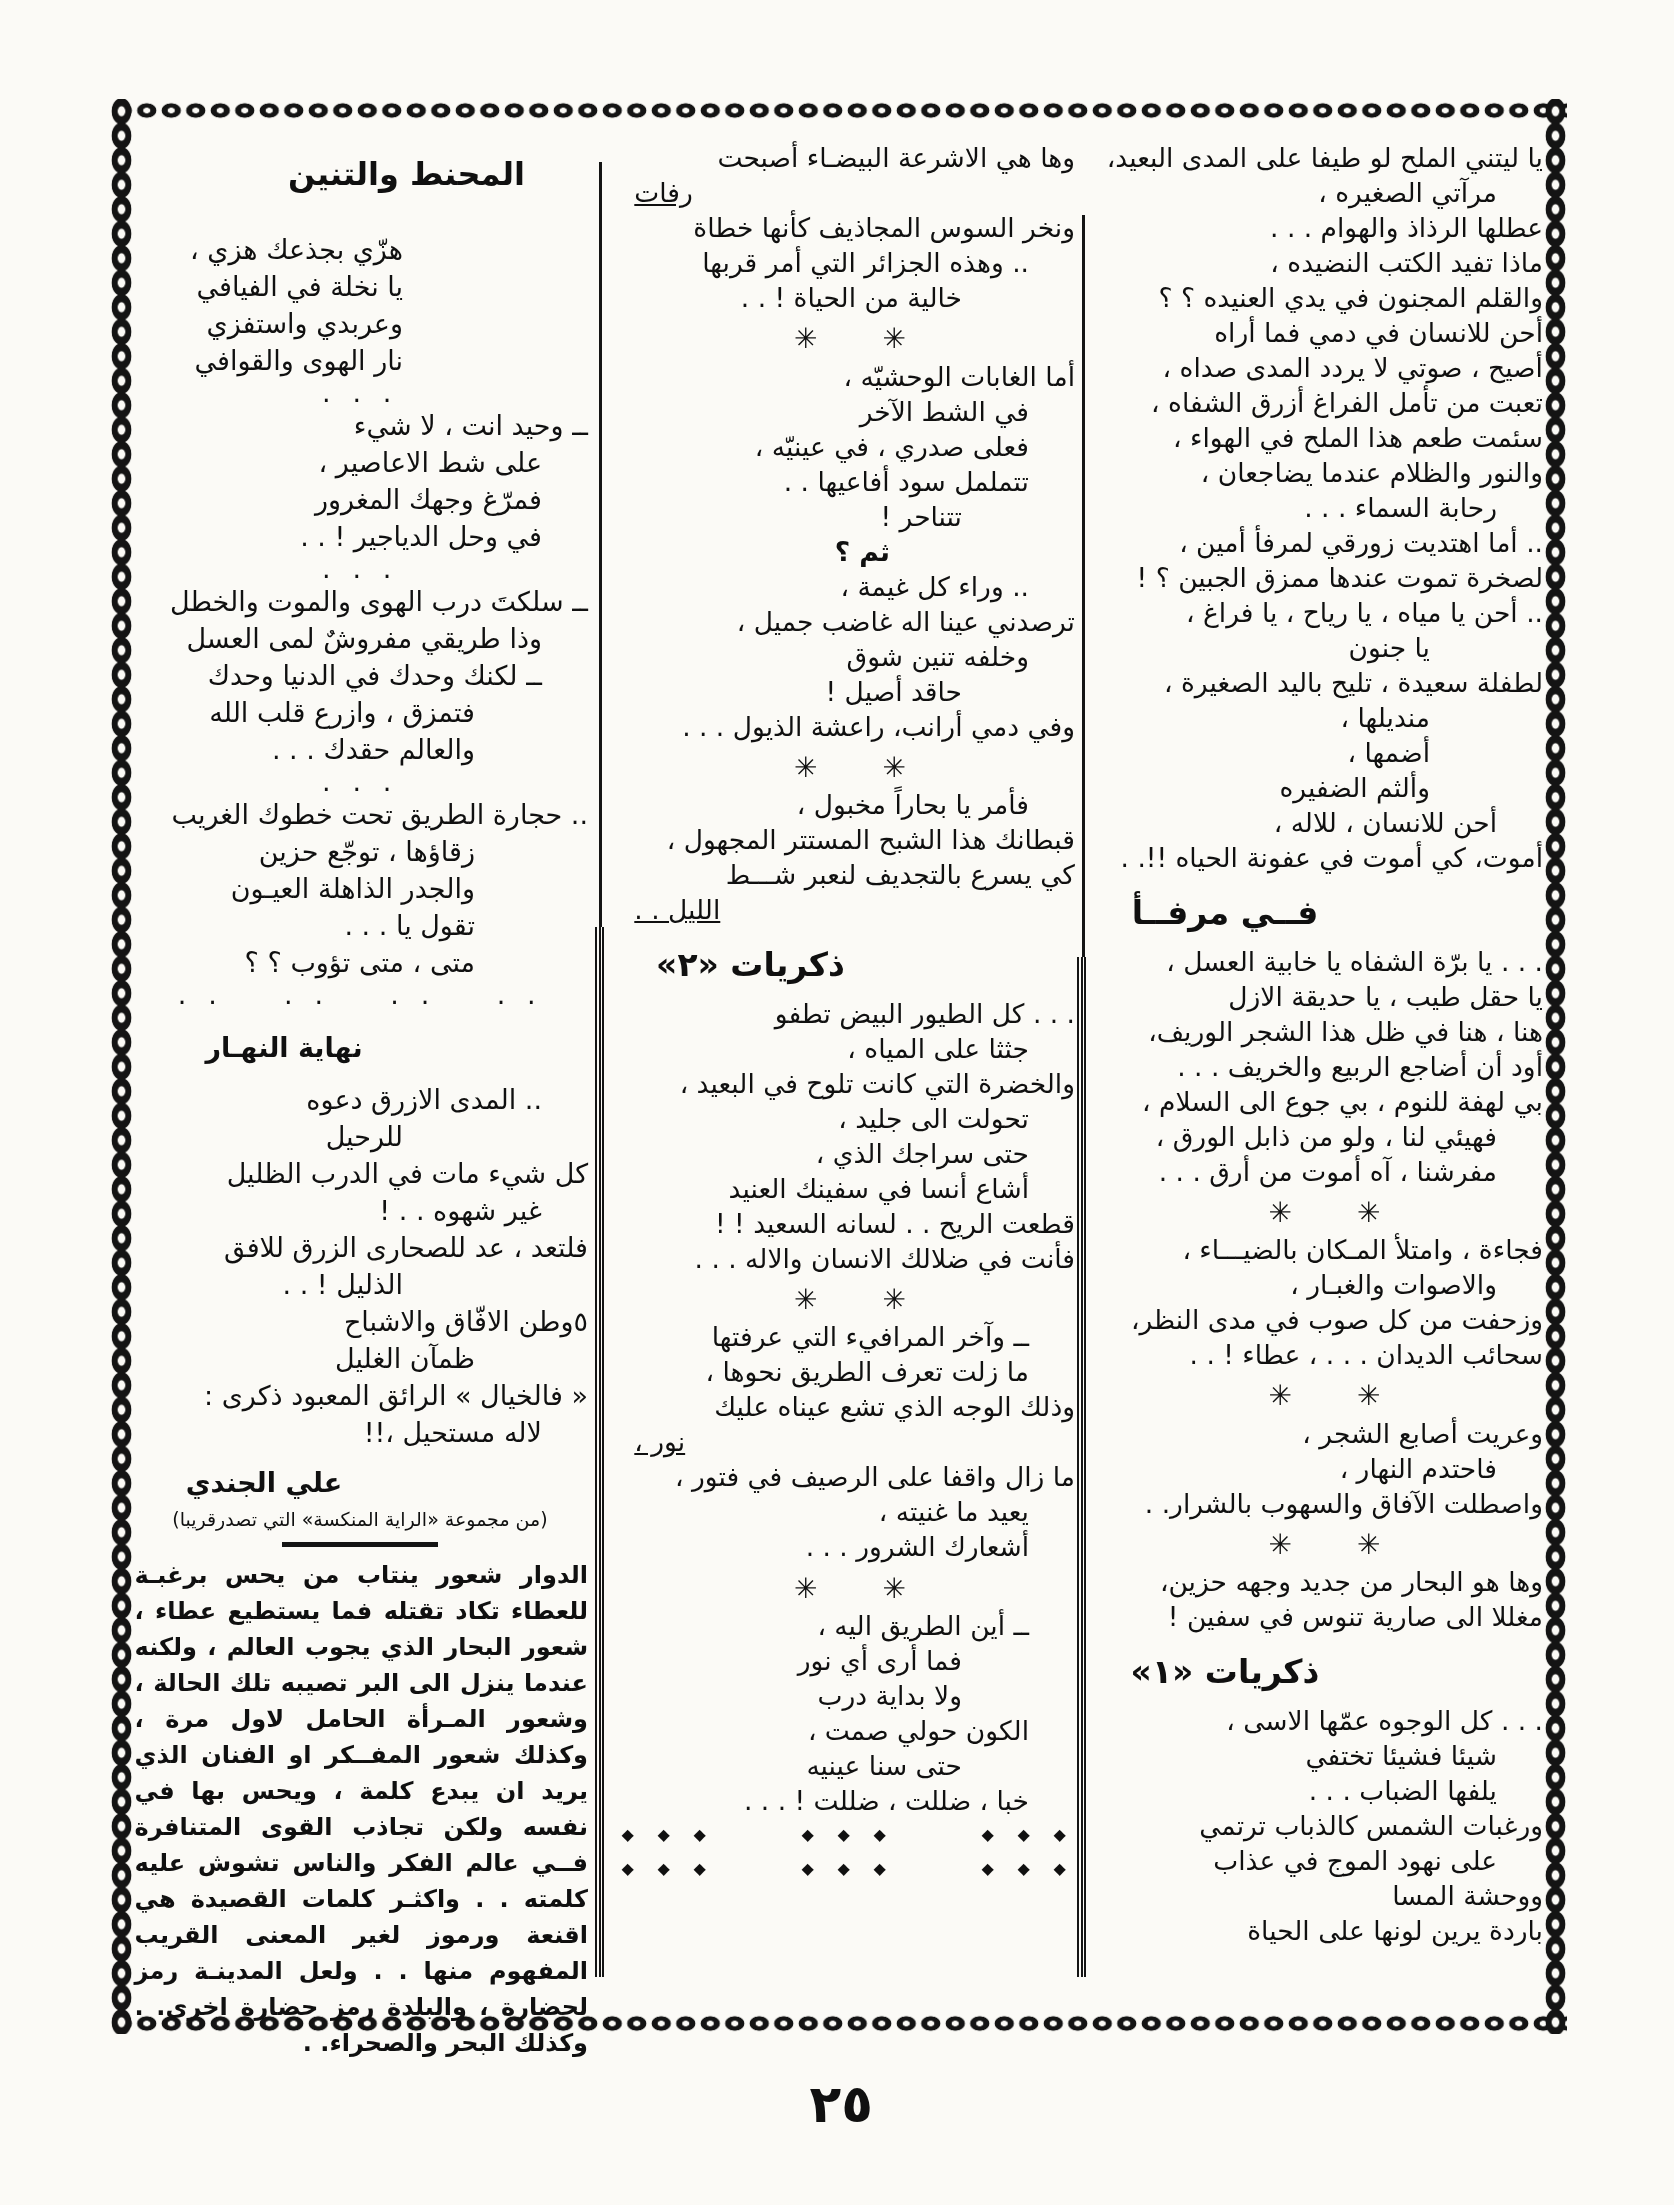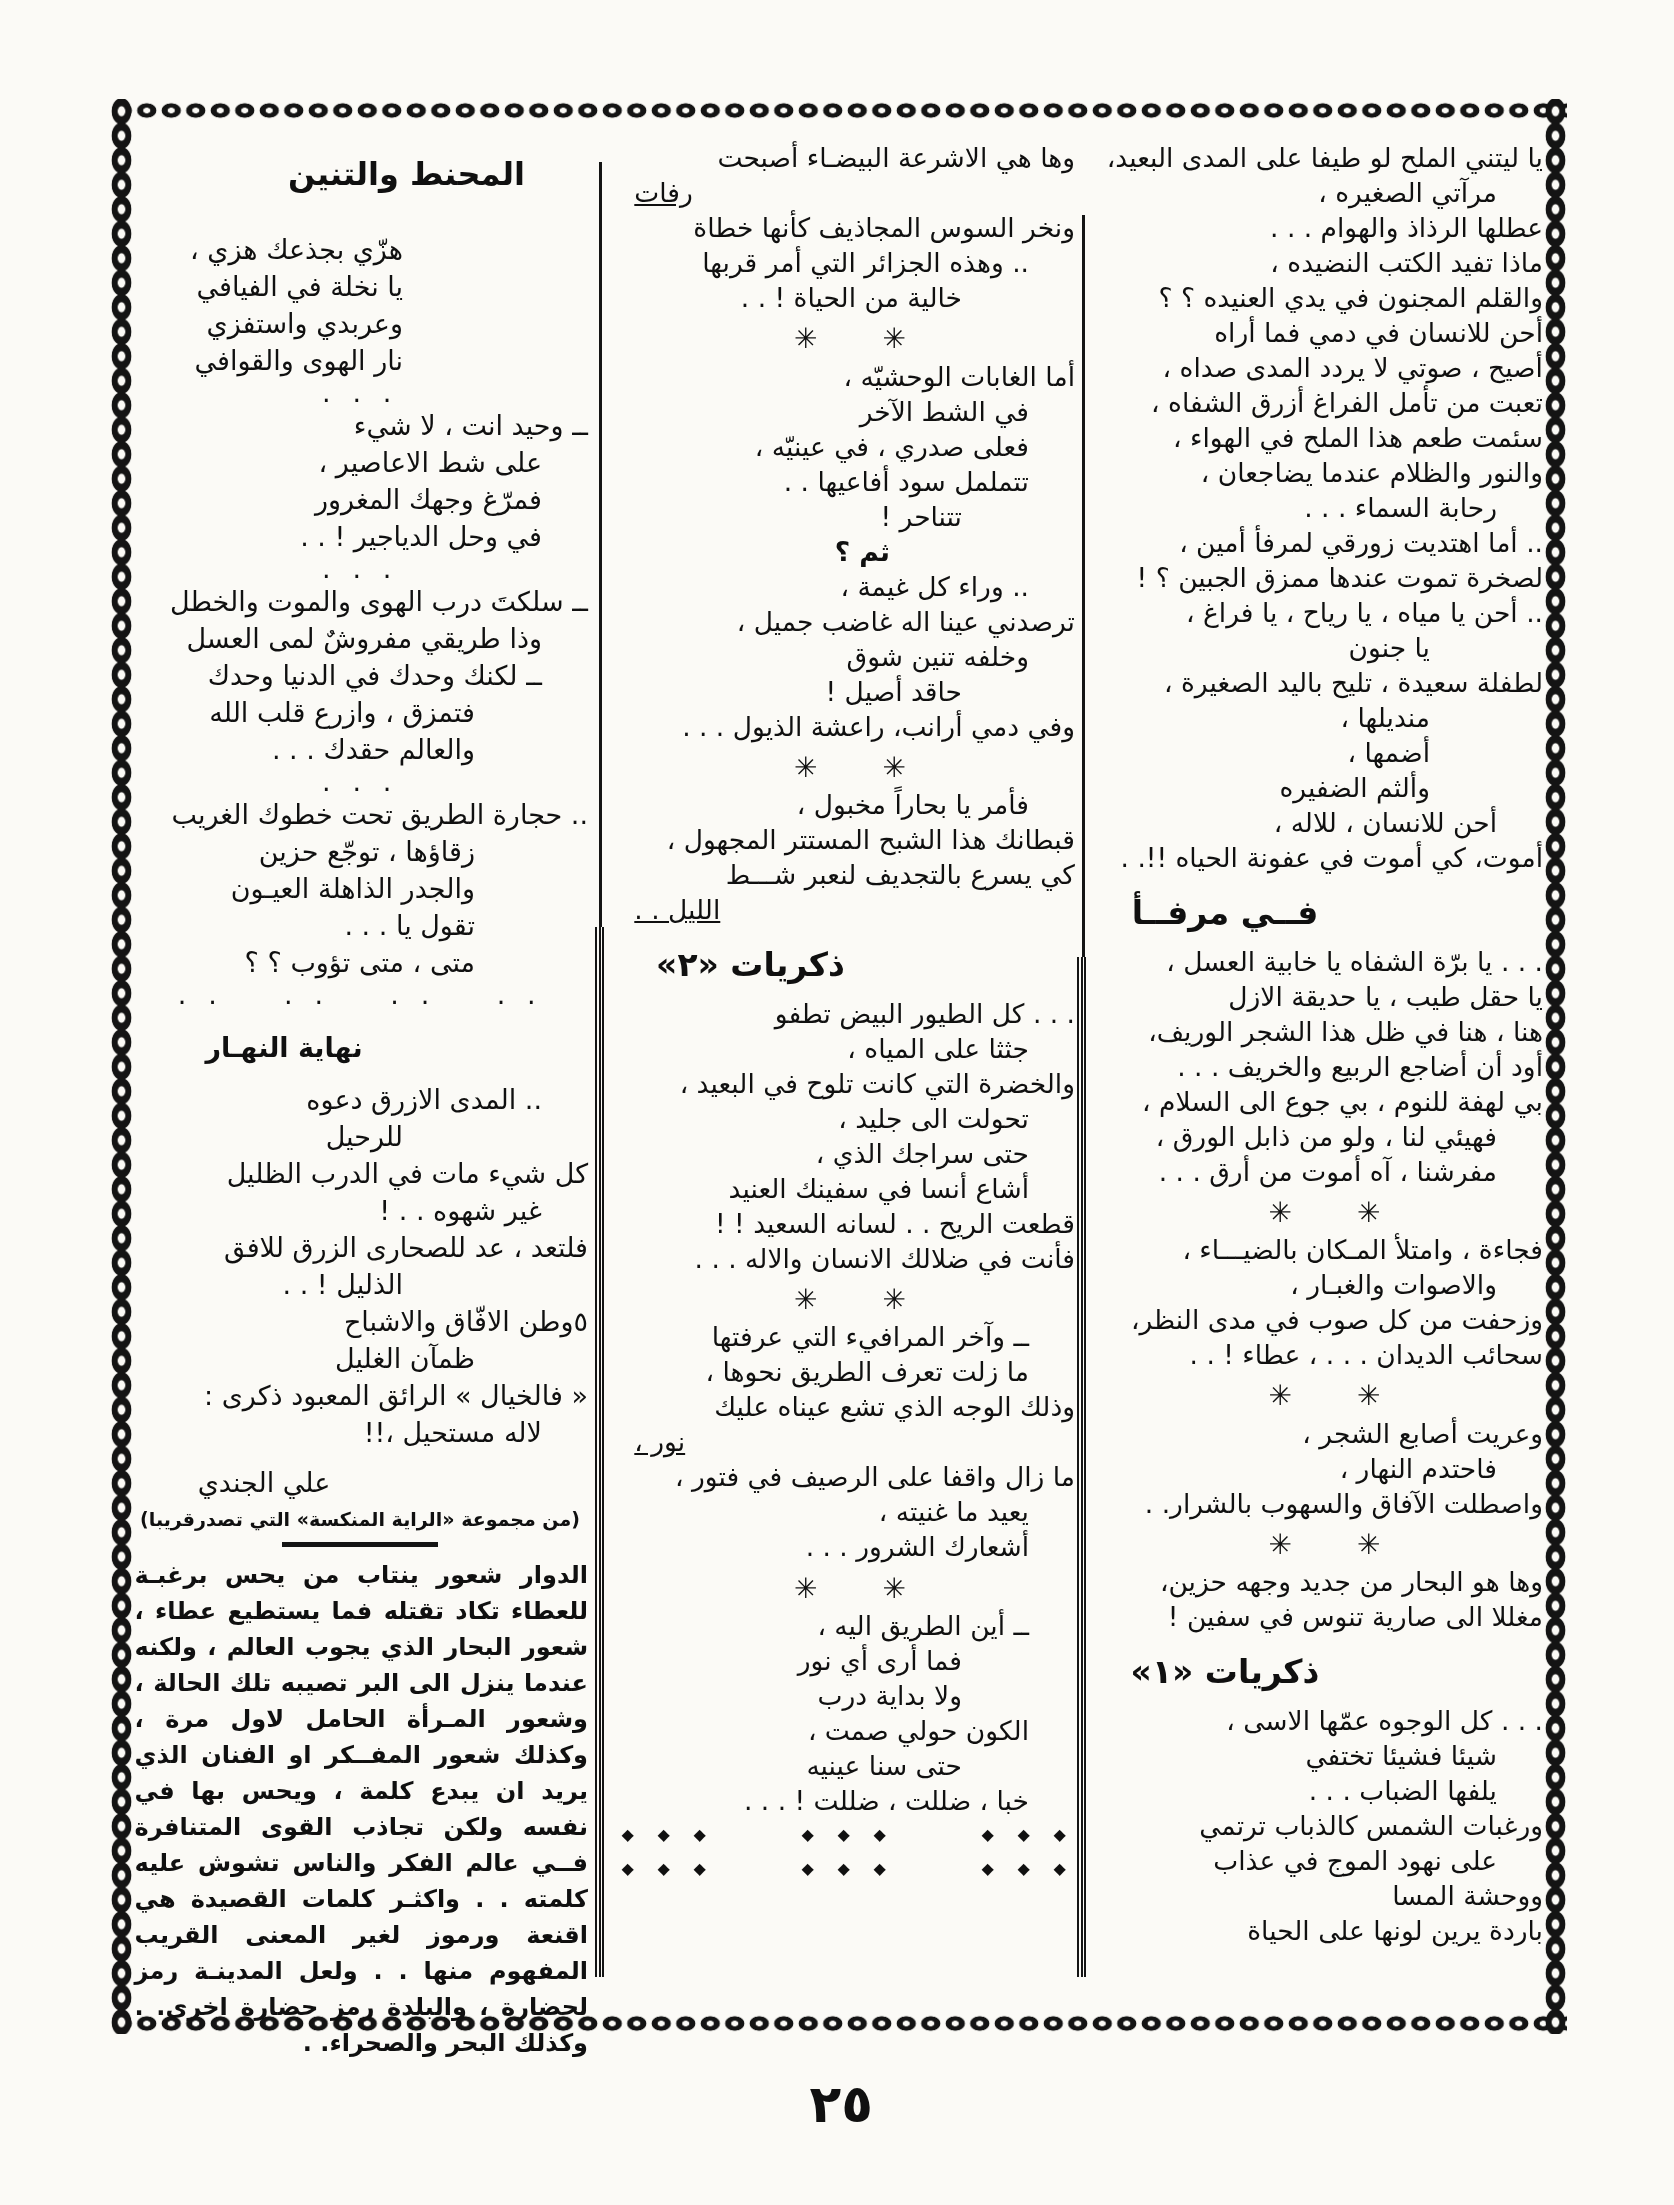--- a/index.html
+++ b/index.html
@@ -36,22 +36,22 @@
   .ind2{padding-right:113px;}
   .ind3{padding-right:185px;}
   .cont{text-align:left;padding-left:9.3px;text-decoration:underline;}
   .bold{font-weight:bold;text-align:right;}
   .sep{text-align:center;font-size:28px;line-height:37px;word-spacing:56px;margin:5.3px 0 1.3px;padding:0 !important;}
   .dots{text-align:center;letter-spacing:6.6px;line-height:28px !important;white-space:pre;padding:0 !important;}
   .diamonds{text-align:center;font-size:16px;letter-spacing:9.3px;line-height:34px;white-space:pre;padding:0 !important;}
   .heading{font-weight:bold;font-size:33px;line-height:41px;text-align:center;margin:17px 0 10.6px;padding:0 199px 0 0;}
   .col-left .heading{padding:0 152px 0 0;margin:20px 0 14.6px;}
   .col-left .title{padding:0 0 0 93px;margin:0 0 38px;font-size:32px;}
-  .author{font-weight:normal;font-size:33px;line-height:41px;text-align:center;padding:0 192px 0 0;margin:13.2px 0 4px;white-space:nowrap;}
-  .source{font-weight:bold;font-size:19px !important;line-height:29px !important;text-align:center;white-space:nowrap;}
+  .author{font-weight:bold;font-size:33px;line-height:41px;text-align:center;padding:0 192px 0 0;margin:13.2px 0 4px;white-space:nowrap;}
+  .source{font-weight:normal;font-size:19px !important;line-height:29px !important;text-align:center;white-space:nowrap;}
   .rule{height:0;border-bottom:5.3px solid #141414;width:156px;margin:8px auto 10.6px;}
   .prose{font-weight:bold;font-size:24px !important;line-height:36px !important;white-space:normal !important;text-align:justify;margin-top:5.3px;padding-left:2.6px;}
   
   #pagenum{position:absolute;left:747px;top:2078px;width:126px;
     font-size:52px;font-weight:bold;line-height:53px;}
 </style>
 </head>
 <body>
 
 <div class="chain h" id="chain-top"></div>

